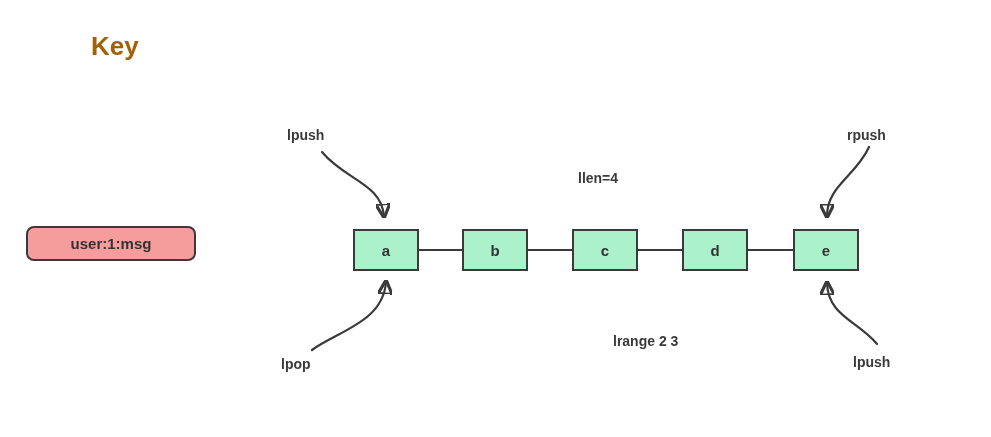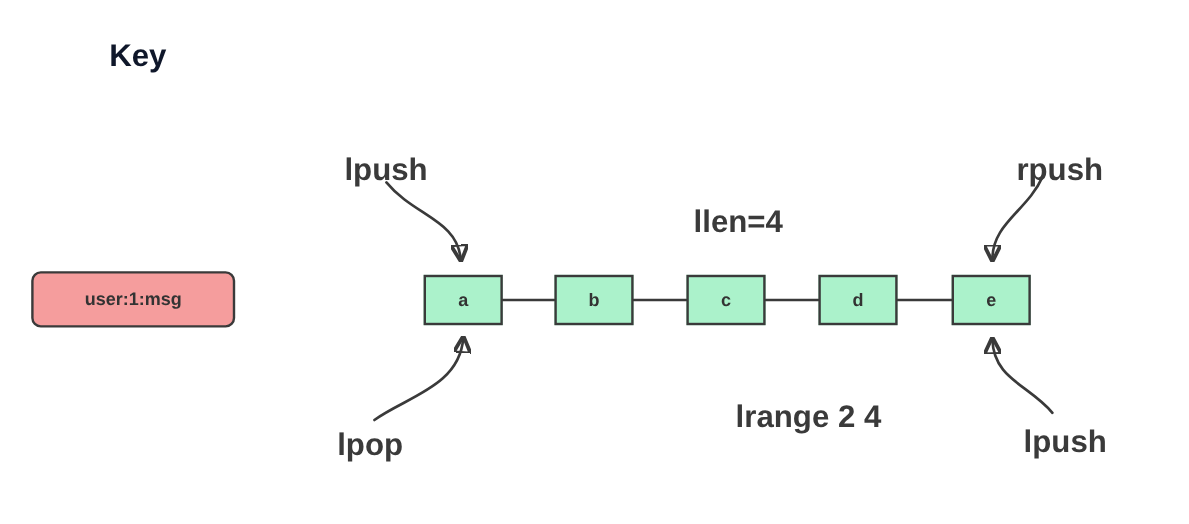--- a/index.html
+++ b/index.html
@@ -9,31 +9,31 @@
     height: 437px;
     background: #ffffff;
     font-family: "Liberation Sans", sans-serif;
     color: #3a3a3a;
     overflow: hidden;
   }
   .hdr {
     position: absolute;
     font-size: 26px;
     font-weight: bold;
-    color: #0f172a;
+    color: #a16207;
     line-height: 1;
     white-space: nowrap;
   }
   .key-hdr   { left: 91px;  top: 33px; }
   .value-hdr { left: 564px; top: 33px; }
 
   .key-box {
     position: absolute;
     left: 26px; top: 226px;
-    width: 170px; height: 47px;
+    width: 170px; height: 35px;
     background: #f59d9d;
     border: 2.5px solid #3a3a3a;
     border-radius: 8px;
     box-sizing: border-box;
     display: flex; align-items: center; justify-content: center;
     font-size: 15px; font-weight: bold; color: #333333;
   }
 
   .node {
     position: absolute;
@@ -46,21 +46,21 @@
     font-size: 15px; font-weight: bold; color: #333333;
   }
   .n0 { left: 353px; }
   .n1 { left: 462px; }
   .n2 { left: 572px; }
   .n3 { left: 682px; }
   .n4 { left: 793px; }
 
   .op {
     position: absolute;
-    font-size: 26px;
+    font-size: 14px;
     font-weight: bold;
     color: #3a3a3a;
     line-height: 1;
     white-space: nowrap;
   }
   .lpush  { left: 287px; top: 128px; }
   .rpush  { left: 847px; top: 128px; }
   .lpop   { left: 281px; top: 357px; }
   .rpop   { left: 853px; top: 355px; }
   .llen   { left: 578px; top: 171px; }
@@ -104,21 +104,21 @@
   </div>
   <div class="node n4">
     <span>e</span>
   </div>
 
   <div class="op lpush">lpush</div>
   <div class="op rpush">rpush</div>
   <div class="op lpop">lpop</div>
   <div class="op rpop">lpush</div>
   <div class="op llen">llen=4</div>
-  <div class="op lrange">lrange 2 4</div>
+  <div class="op lrange">lrange 2 3</div>
 
   <svg class="overlay" viewBox="0 0 991 437" xmlns="http://www.w3.org/2000/svg">
     <defs>
       <marker id="arrowhead" viewBox="0 0 10 10" refX="8.5" refY="5" markerWidth="6.5" markerHeight="6.5" orient="auto">
         <path d="M0,0 L10,5 L0,10 z" fill="#3a3a3a" stroke="none"></path>
       </marker>
     </defs>
 
     <line x1="419" y1="250" x2="462" y2="250"></line>
     <line x1="528" y1="250" x2="572" y2="250"></line>

